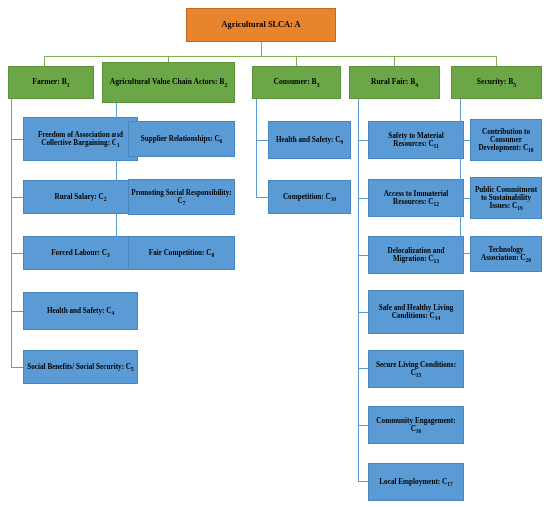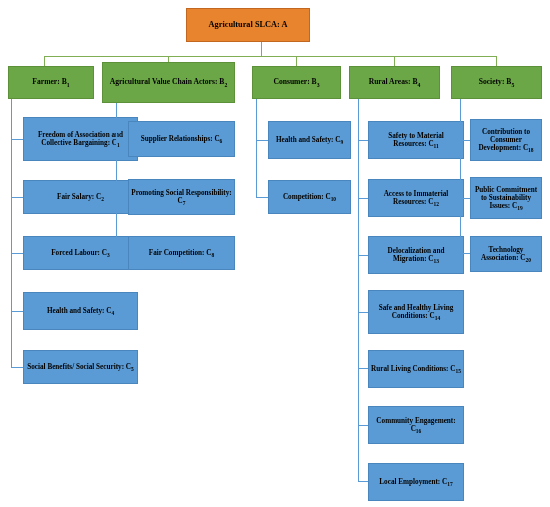--- a/index.html
+++ b/index.html
@@ -56,21 +56,21 @@
     background: #5B9BD5;
   }
   .conn.vert { width: 1px; }
   .conn.horz { height: 1px; }
 </style>
 </head>
 <body>
 
 <div id="diagram">
 
-  <div class="node root" style="left:186px; top:8px; width:124px; height:34px;">
+  <div class="node root" style="left:186px; top:8px; width:150px; height:34px;">
     <span>
       <span>Agricultural SLCA: A</span>
     </span>
   </div>
 
   <div class="conn vert" style="left:261px; top:42px; width:1px; height:14px;"></div>
   <div class="conn horz" style="left:44px; top:56px; width:452px; height:1px;"></div>
   <div class="conn vert" style="left:44px; top:56px; width:1px; height:10px;"></div>
   <div class="conn vert" style="left:168px; top:56px; width:1px; height:10px;"></div>
   <div class="conn vert" style="left:296px; top:56px; width:1px; height:10px;"></div>
@@ -87,44 +87,44 @@
       <span>Agricultural Value Chain Actors: B</span><span class="sub">2</span>
     </span>
   </div>
   <div class="node level2" style="left:252px; top:66px; width:89px; height:33px;">
     <span>
       <span>Consumer: B</span><span class="sub">3</span>
     </span>
   </div>
   <div class="node level2" style="left:349px; top:66px; width:91px; height:33px;">
     <span>
-      <span>Rural Areas: B</span><span class="sub">4</span>
+      <span>Rural Fair: B</span><span class="sub">4</span>
     </span>
   </div>
   <div class="node level2" style="left:451px; top:66px; width:91px; height:33px;">
     <span>
-      <span>Society: B</span><span class="sub">5</span>
+      <span>Security: B</span><span class="sub">5</span>
     </span>
   </div>
 
   <div class="conn blue vert" style="left:11px; top:99px; width:1px; height:268px;"></div>
   <div class="conn blue horz" style="left:11px; top:139px; width:12px; height:1px;"></div>
   <div class="conn blue horz" style="left:11px; top:197px; width:12px; height:1px;"></div>
   <div class="conn blue horz" style="left:11px; top:253px; width:12px; height:1px;"></div>
   <div class="conn blue horz" style="left:11px; top:311px; width:12px; height:1px;"></div>
   <div class="conn blue horz" style="left:11px; top:367px; width:12px; height:1px;"></div>
 
   <div class="node level3" style="left:23px; top:117px; width:115px; height:44px;">
     <span>
       <span>Freedom of Association and Collective Bargaining: C</span><span class="sub">1</span>
     </span>
   </div>
   <div class="node level3" style="left:23px; top:180px; width:115px; height:34px;">
     <span>
-      <span>Fair Salary: C</span><span class="sub">2</span>
+      <span>Rural Salary: C</span><span class="sub">2</span>
     </span>
   </div>
   <div class="node level3" style="left:23px; top:236px; width:115px; height:34px;">
     <span>
       <span>Forced Labour: C</span><span class="sub">3</span>
     </span>
   </div>
   <div class="node level3" style="left:23px; top:292px; width:115px; height:38px;">
     <span>
       <span>Health and Safety: C</span><span class="sub">4</span>
@@ -196,21 +196,21 @@
       <span>Delocalization and Migration: C</span><span class="sub">13</span>
     </span>
   </div>
   <div class="node level3" style="left:368px; top:290px; width:96px; height:44px;">
     <span>
       <span>Safe and Healthy Living Conditions: C</span><span class="sub">14</span>
     </span>
   </div>
   <div class="node level3" style="left:368px; top:350px; width:96px; height:38px;">
     <span>
-      <span>Rural Living Conditions: C</span><span class="sub">15</span>
+      <span>Secure Living Conditions: C</span><span class="sub">15</span>
     </span>
   </div>
   <div class="node level3" style="left:368px; top:406px; width:96px; height:38px;">
     <span>
       <span>Community Engagement: C</span><span class="sub">16</span>
     </span>
   </div>
   <div class="node level3" style="left:368px; top:463px; width:96px; height:38px;">
     <span>
       <span>Local Employment: C</span><span class="sub">17</span>

